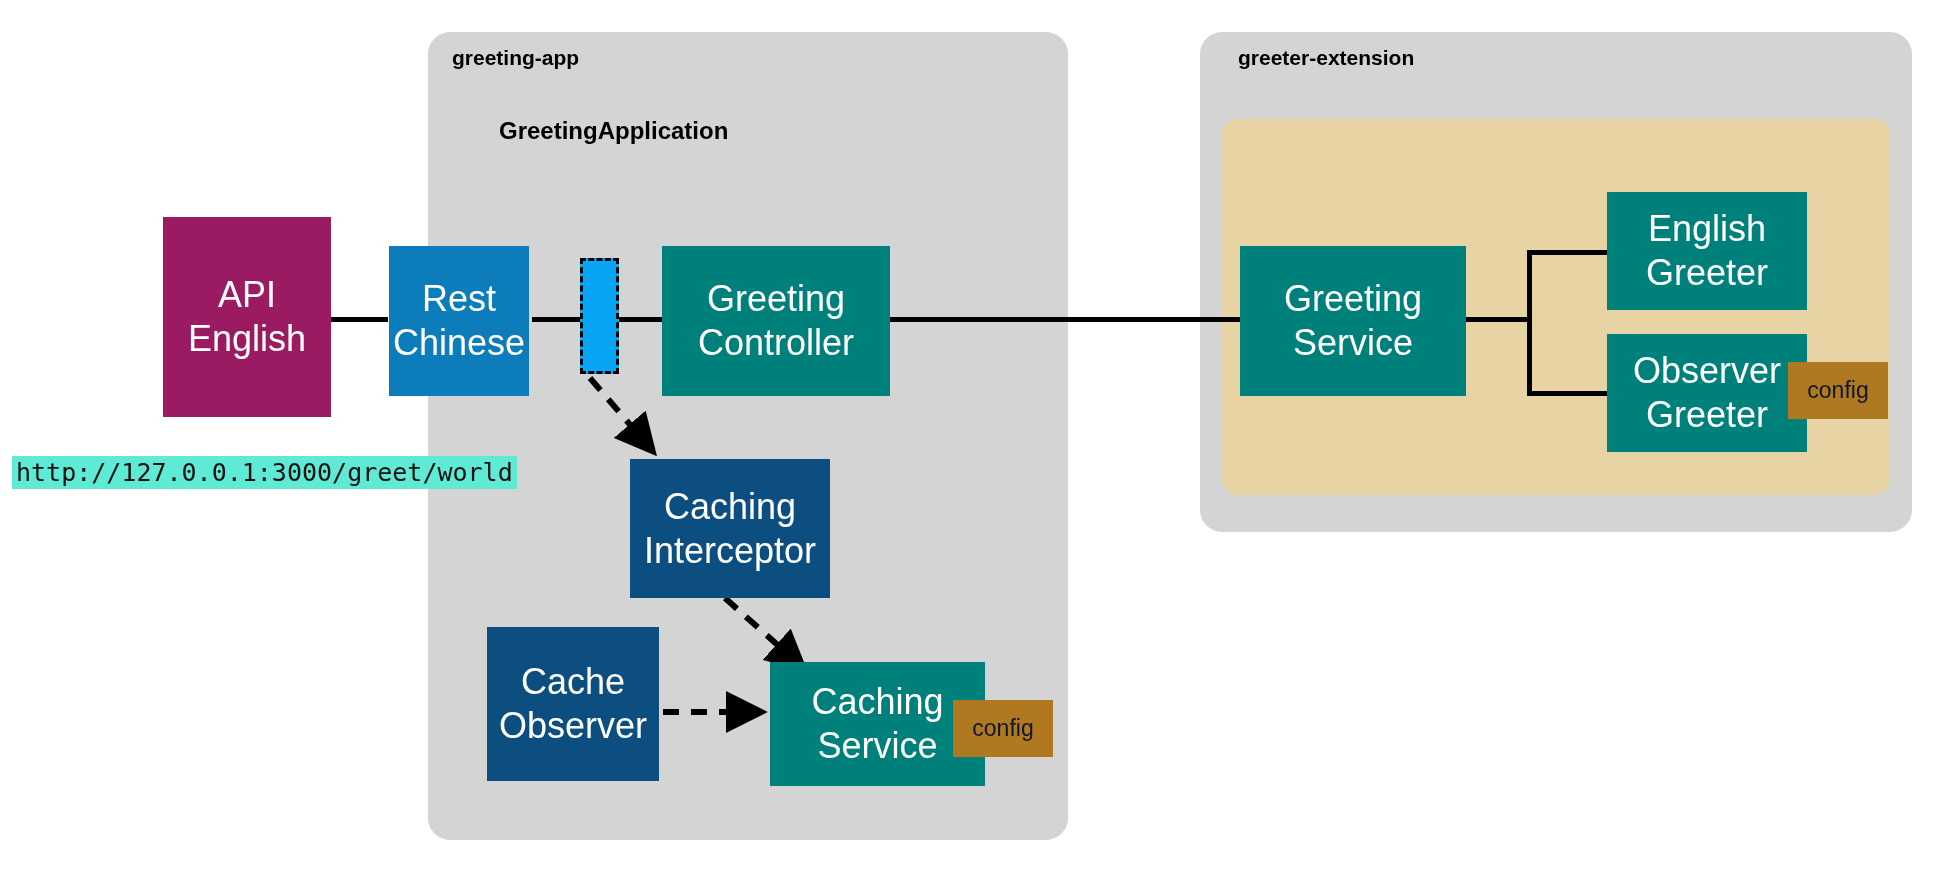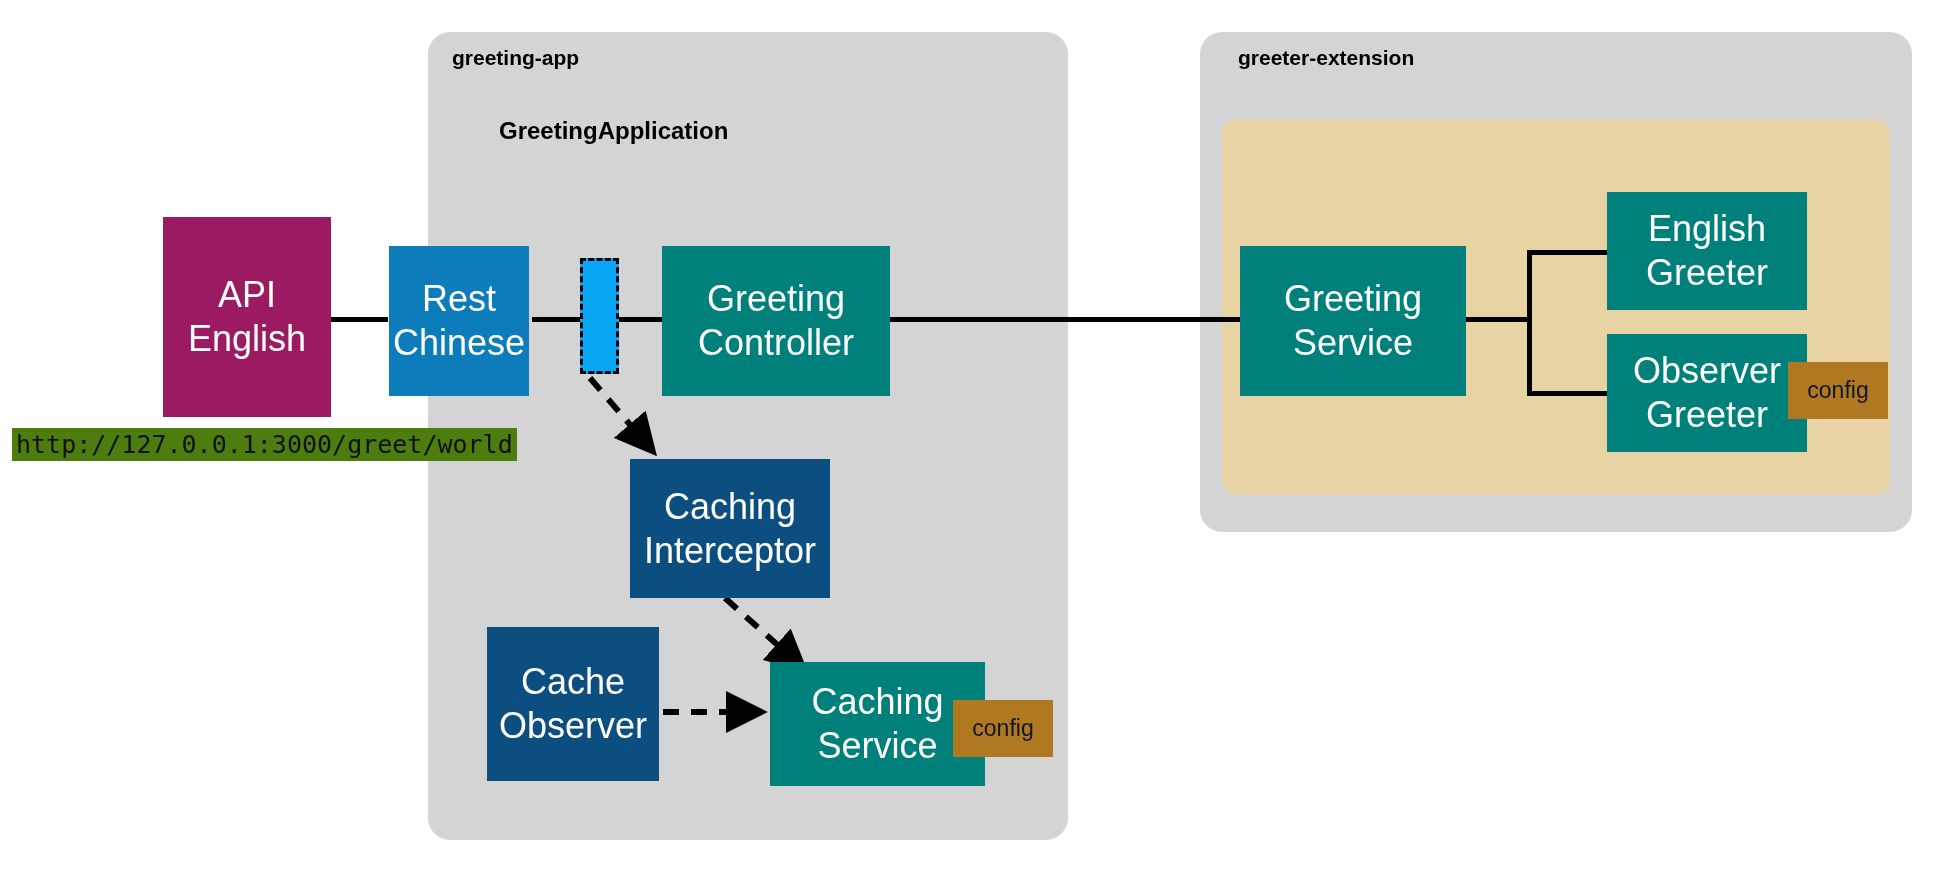--- a/index.html
+++ b/index.html
@@ -74,27 +74,28 @@
     font-size: 23px;
     display: flex;
     align-items: center;
     justify-content: center;
     box-sizing: border-box;
   }
 
   
   .url-chip {
     position: absolute;
-    background: #4d7c0f;
+    background: #5eead4;
     color: #111111;
     font-family: "DejaVu Sans Mono", "Liberation Mono", monospace;
     font-size: 25px;
     letter-spacing: 0px;
     padding: 2px 4px;
     white-space: nowrap;
+    margin-top: 28px;
   }
 
   
   .edge {
     position: absolute;
     background: #000000;
   }
   .edge-h { height: 5px; }
   .edge-v { width: 5px; }
 

